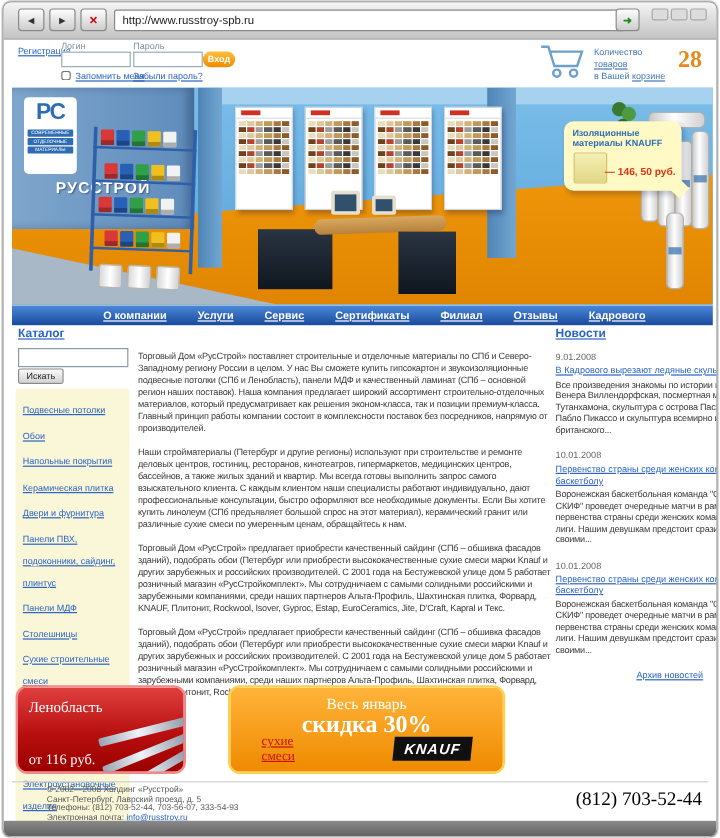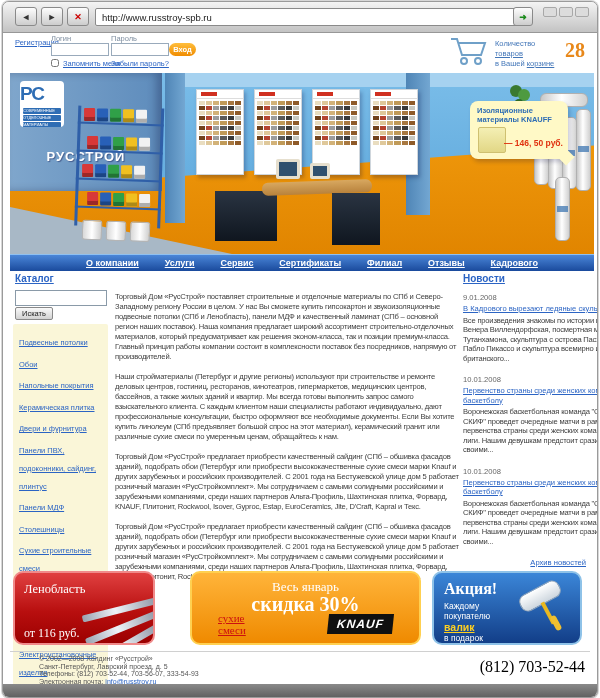--- a/index.html
+++ b/index.html
@@ -33,22 +33,22 @@
 
   
   .hero{position:absolute;left:7px;top:71px;width:584px;height:181px;overflow:hidden;
         background:linear-gradient(#7abde9,#58a3d8)}
   .hero .floor{position:absolute;inset:0;background:linear-gradient(#f7a211,#e18500);
                clip-path:polygon(0 64%,100% 40%,100% 100%,0 100%)}
   .hero .floor-gray{position:absolute;inset:0;background:#a8b8c6;
                clip-path:polygon(0 74%,38% 100%,0 100%)}
   .brand-panel{position:absolute;left:0;top:0;width:152px;height:118px;
                background:linear-gradient(90deg,#7fa6cc,#5e8cbc);box-shadow:inset -6px 0 8px rgba(0,0,40,.25)}
-  .logo-card{position:absolute;left:10px;top:8px;width:44px;height:46px;background:#fff;border-radius:4px;
-             text-align:left;overflow:hidden}
+  .logo-card{position:absolute;left:10px;top:8px;width:44px;height:64px;background:#fff;border-radius:4px;
+             text-align:center;overflow:hidden}
   .logo-glyph{font-weight:bold;font-size:19px;color:#2e6db4;line-height:26px;letter-spacing:-1px}
   .logo-bar{margin:1px 3px 0;background:#2e6db4;color:#fff;font-size:4px;line-height:6px;border-radius:1px}
   .brand-name{position:absolute;left:2px;top:76px;width:148px;text-align:center;color:#fff;
               font-weight:bold;font-size:13px;letter-spacing:1px;text-shadow:1px 1px 1px rgba(0,0,60,.4)}
   .pillar{position:absolute;top:0;background:linear-gradient(90deg,#4f85b6,#73a7d2)}
   .rack{position:absolute;top:16px;width:46px;height:84px;background:#fff;border:1px solid #cfd6dc;
         box-shadow:2px 3px 4px rgba(0,0,60,.25)}
   .rack-head{height:8px;background:#fff;border-bottom:1px solid #ddd;position:relative}
   .rack-head b{position:absolute;left:4px;top:2px;width:16px;height:4px;background:#d03020}
   .rack-grid{display:grid;grid-template-columns:repeat(6,1fr);gap:1px;padding:2px}
@@ -596,32 +596,20 @@
   <div class="banner banner-orange">
     <div class="t1">Весь январь</div>
     <div class="t2">скидка 30%</div>
     <div class="mix">
       <span style="display:block">сухие</span>
       <span style="display:block">смеси</span>
     </div>
     <div class="knauf">KNAUF</div>
   </div>
 
-  <div class="banner banner-blue">
-    <div class="sleeve"></div>
-    <div class="hbar"></div>
-    <div class="grip"></div>
-    <div class="t1">Акция!</div>
-    <div class="t2">
-      <span style="display:block">Каждому</span>
-      <span style="display:block">покупателю</span>
-    </div>
-    <div class="t3">валик</div>
-    <div class="t4">в подарок</div>
-  </div>
 
   <div class="sep"></div>
   <div class="footer">
     <div>© 2002—2008 Холдинг «Русстрой»</div>
     <div>Санкт-Петербург, Лаврский проезд, д. 5</div>
     <div>Телефоны: (812) 703-52-44, 703-56-07, 333-54-93</div>
     <div>
       <span>Электронная почта: </span><span class="lnk">info@russtroy.ru</span>
     </div>
   </div>

